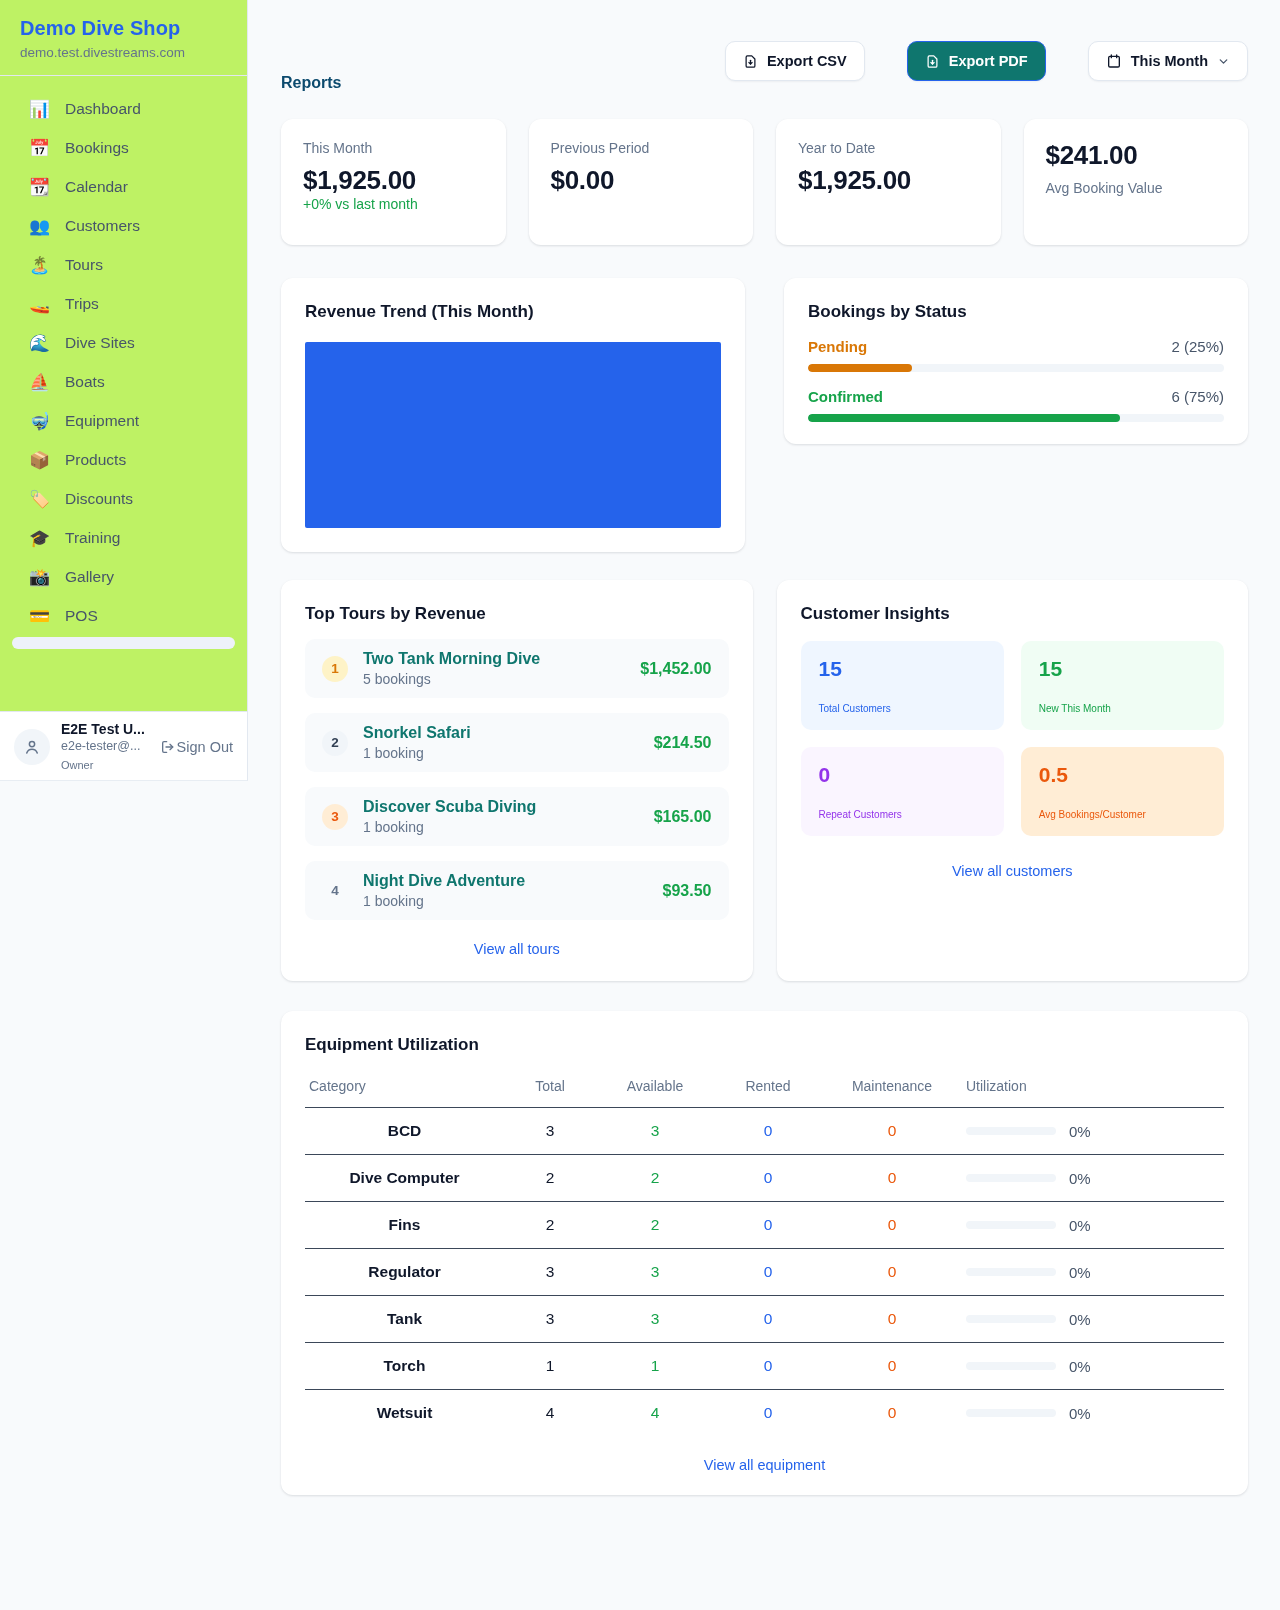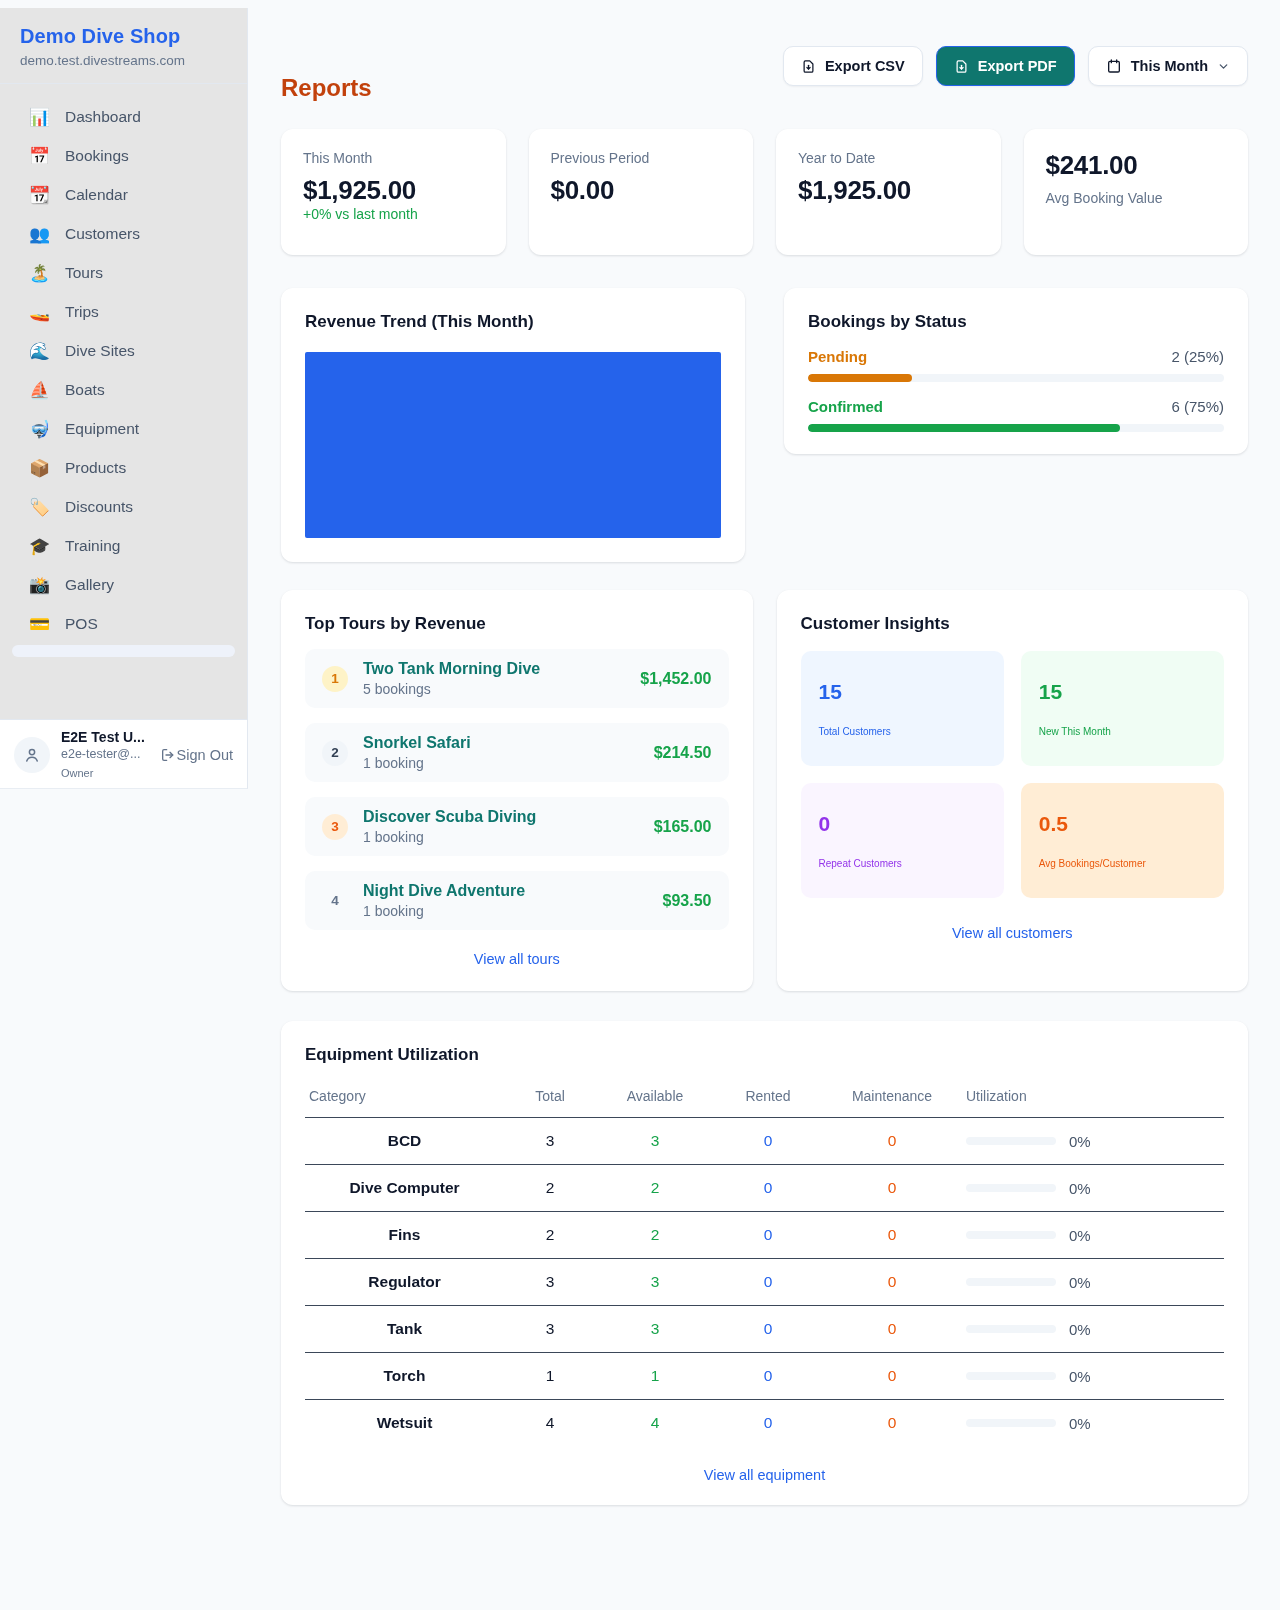--- a/index.html
+++ b/index.html
@@ -8,22 +8,22 @@
     font-family: "Liberation Sans", "DejaVu Sans", sans-serif;
     background: #f8fafc;
     color: #0f172a;
     width: 1280px; height: 1610px;
     overflow: hidden;
   }
   .app { position: relative; width: 1280px; height: 1610px; }
 
   
   .sidebar {
-    position: absolute; left: 0; top: 8px; width: 248px; height: 781px;
-    background: #e5e5e5;
+    position: absolute; left: 0; top: 0; width: 248px; height: 781px;
+    background: #bef264;
     border-right: 1px solid #e2e8f0;
     border-bottom: 1px solid #e8edf3;
     display: flex; flex-direction: column;
   }
   .brand { padding: 17px 20px 15px; border-bottom: 1px solid #e2e8f0; }
   .brand-name { color: #2563eb; font-size: 20px; font-weight: 800; letter-spacing: .1px; }
   .brand-domain { color: #64748b; font-size: 13.5px; margin-top: 5px; }
   .nav { padding: 15px 12px 0; flex: 1; overflow: hidden; position: relative; }
   .nav-item {
     display: flex; align-items: center; gap: 15px;
@@ -52,28 +52,29 @@
   .user-role { font-size: 11px; color: #64748b; margin-top: 6px; }
   .signout {
     margin-left: auto; margin-top: 18px;
     display: flex; align-items: center; gap: 1px;
     color: #64748b; font-size: 14.5px; cursor: pointer; white-space: nowrap;
   }
 
   
   .main { position: absolute; left: 249px; top: 0; width: 1031px; padding: 30px 32px 0; }
   .page-header { display: flex; align-items: center; justify-content: space-between; }
-  .page-title { font-size: 24px; font-weight: 800; color: #c2410c; margin-top: 44px; }
+  .page-title { font-size: 16px; font-weight: 800; color: #0c4a6e; margin-top: 44px; }
   .header-actions { display: flex; gap: 13px; }
   .btn {
     display: inline-flex; align-items: center; gap: 9px;
     height: 40px; padding: 0 17px; border-radius: 10px;
     font-size: 14.5px; font-weight: 600; cursor: pointer;
     border: 1px solid #e2e8f0; background: #fff; color: #0f172a;
     box-shadow: 0 1px 2px rgba(15,23,42,.05);
+    margin-left: 29px;
   }
   .btn-primary { background: #0f766e; border-color: #2563eb; color: #fff; }
   .btn svg { display: block; }
 
   .card {
     background: #fff; border-radius: 12px;
     box-shadow: 0 1px 3px rgba(15,23,42,.08), 0 1px 2px rgba(15,23,42,.05);
   }
   .card-title { font-size: 17px; font-weight: 700; color: #0f172a; }
 
@@ -123,21 +124,21 @@
   .tour-name { font-size: 16px; font-weight: 650; color: #0f766e; }
   .tour-sub { font-size: 14px; color: #64748b; margin-top: 3px; }
   .tour-amount { margin-left: auto; font-size: 16px; font-weight: 700; color: #16a34a; white-space: nowrap; }
   .card-link {
     display: block; text-align: center; margin-top: 21px;
     color: #2563eb; font-size: 14.5px; cursor: pointer; text-decoration: none;
   }
 
   .insights-card { padding: 24px; }
   .tiles { display: grid; grid-template-columns: 1fr 1fr; gap: 17px; margin-top: 17px; }
-  .tile { border-radius: 10px; padding: 29px 18px; min-height: 79px; }
+  .tile { border-radius: 10px; padding: 16px 18px; min-height: 79px; }
   .tile-value { font-size: 21px; font-weight: 800; }
   .tile-label { font-size: 10px; margin-top: 22px; }
   .tile-blue   { background: #eff6ff; } .tile-blue .tile-value, .tile-blue .tile-label { color: #2563eb; }
   .tile-green  { background: #f0fdf4; } .tile-green .tile-value, .tile-green .tile-label { color: #16a34a; }
   .tile-purple { background: #faf5ff; } .tile-purple .tile-value, .tile-purple .tile-label { color: #9333ea; }
   .tile-orange { background: #ffedd5; } .tile-orange .tile-value, .tile-orange .tile-label { color: #ea580c; }
   .insights-card .card-link { margin-top: 27px; }
 
   
   .equipment-card { margin-top: 30px; padding: 24px 24px 22px; margin-bottom: 45px; }

